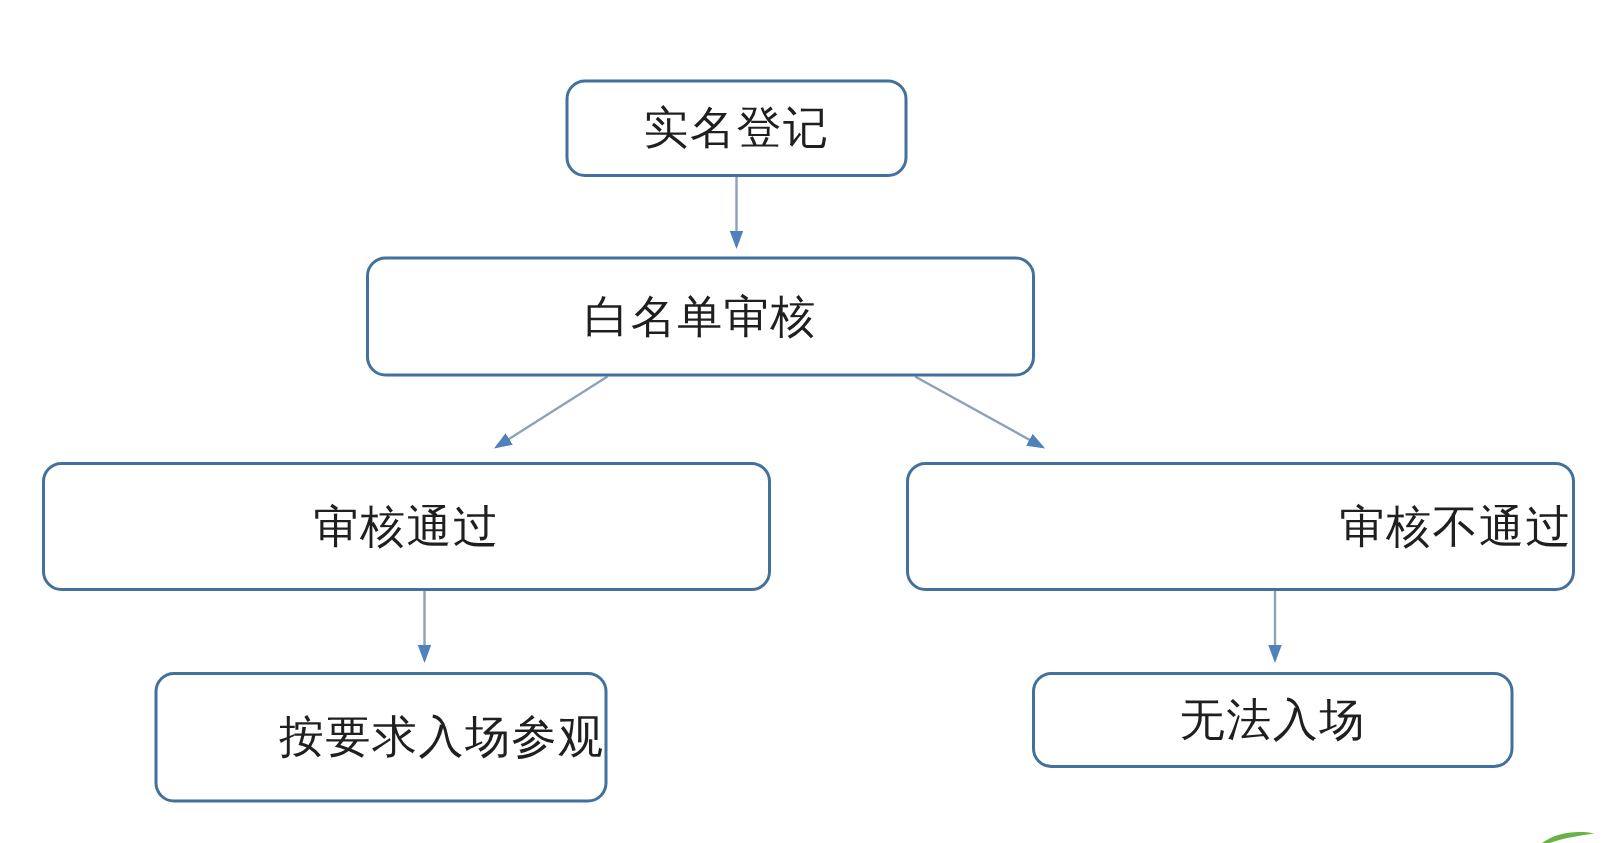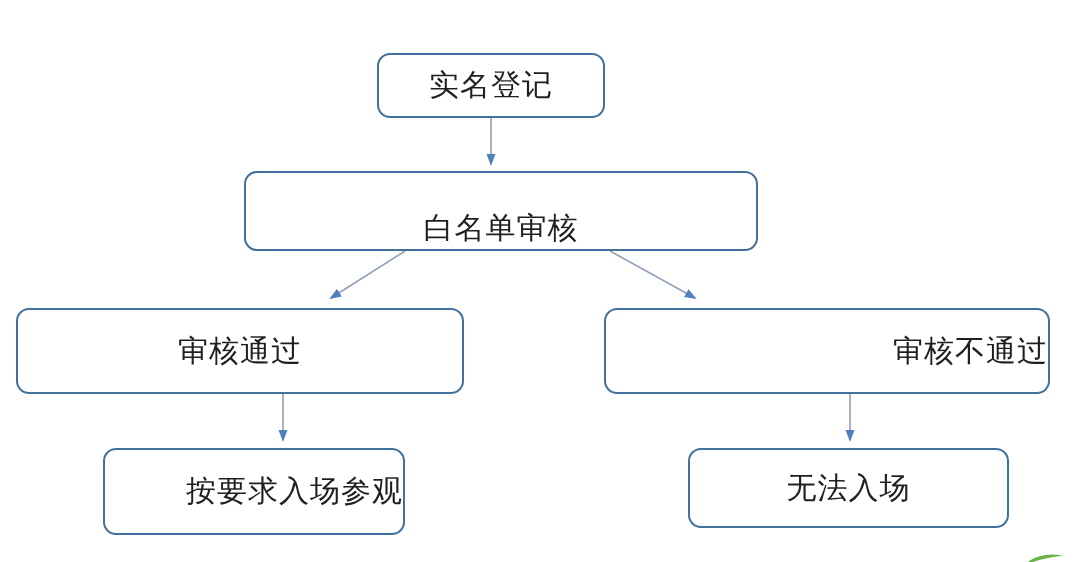--- a/index.html
+++ b/index.html
@@ -34,25 +34,25 @@
     justify-content: center;
   }
   .node-label {
     font-size: 30px;
     letter-spacing: 1px;
     color: #1f1f1f;
     white-space: nowrap;
   }
   
   #node-register          { left: 377px; top: 53px;  width: 228px; height: 65px; }
-  #node-whitelist-review  { left: 244px; top: 171px; width: 514px; height: 80px; align-items: flex-end; }
-  #node-review-passed     { left: 16px;  top: 308px; width: 448px; height: 86px; text-align: center; }
+  #node-whitelist-review  { left: 244px; top: 171px; width: 446px; height: 80px; }
+  #node-review-passed     { left: 28px;  top: 308px; width: 486px; height: 86px; text-align: center; }
   #node-review-failed     { left: 604px; top: 308px; width: 446px; height: 86px; justify-content: flex-end; }
   #node-enter-as-required { left: 103px; top: 448px; width: 302px; height: 87px; justify-content: flex-end; }
-  #node-cannot-enter      { left: 688px; top: 448px; width: 321px; height: 80px; }
+  #node-cannot-enter      { left: 688px; top: 448px; width: 321px; height: 64px; }
 </style>
 </head>
 <body>
 
 <div class="canvas">
 
   <svg class="edges-layer" width="1080" height="562" viewBox="0 0 1080 562" xmlns="http://www.w3.org/2000/svg">
     <defs>
       <marker id="arrowhead" markerWidth="14" markerHeight="12" refX="10" refY="4.5" orient="auto" markerUnits="userSpaceOnUse">
         <path d="M0,0 L12,4.5 L0,9 Z" fill="#4f81bd"></path>

